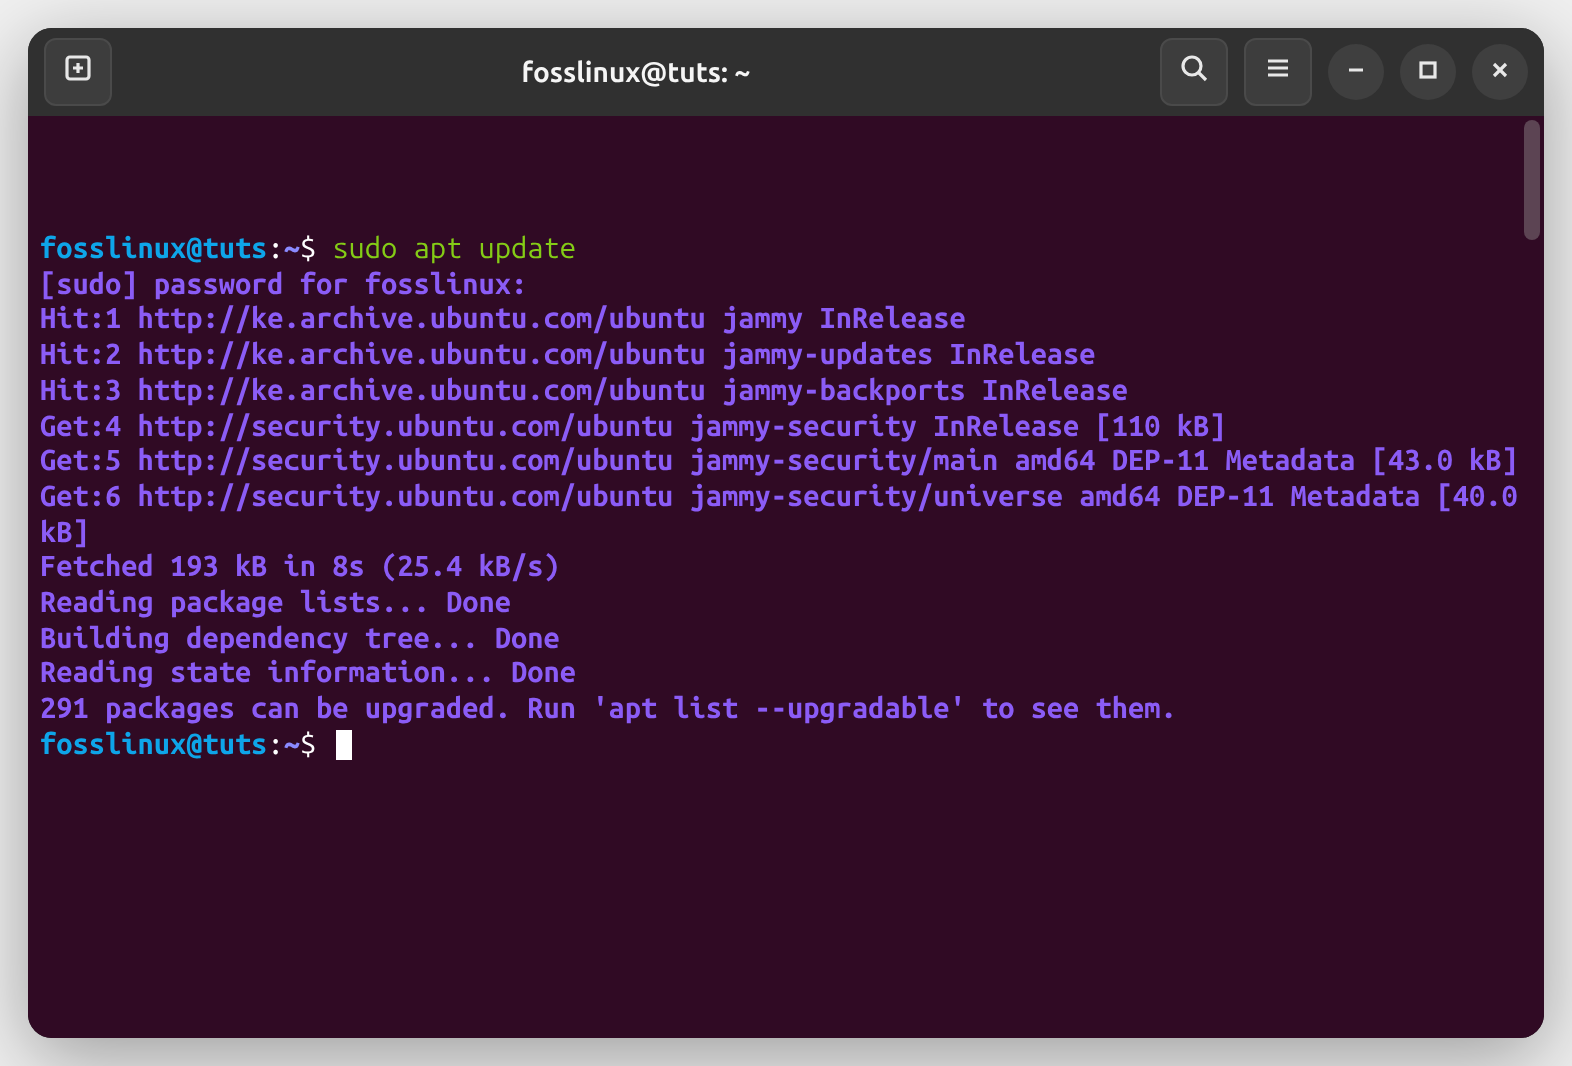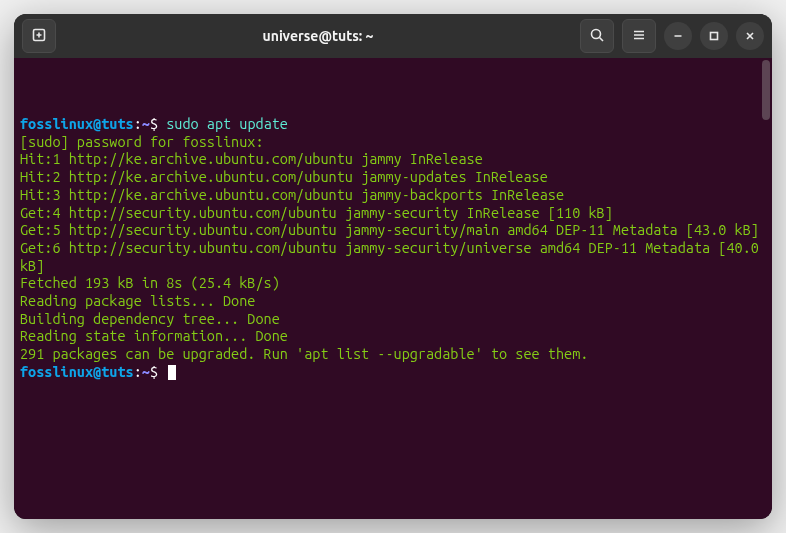--- a/index.html
+++ b/index.html
@@ -83,22 +83,22 @@
       position: absolute;
       top: 2px; right: 2px;
       width: 8px; height: 60px;
       background: #5c4453;
       border-radius: 4px;
     }
     .prompt-user { color: #0ea5e9; font-weight: bold; }
     .prompt-sep { color: #ffffff; }
     .prompt-path { color: #8a8aff; font-weight: bold; }
     .prompt-dollar { color: #ffffff; }
-    .cmd { color: #5eead4; }
-    .out { color: #84cc16; }
+    .cmd { color: #84cc16; }
+    .out { color: #8b5cf6; font-weight: bold; }
     .line { display: block; }
     .cursor {
       display: inline-block;
       width: 8px; height: 15px;
       background: #ffffff;
       vertical-align: text-bottom;
       margin-left: 2px;
     }
   </style>
 </head>
@@ -112,21 +112,21 @@
         <span>
           <svg viewBox="0 0 16 16" fill="none" stroke="currentColor" stroke-width="1.6">
             <rect x="2.5" y="2.5" width="11" height="11" rx="1.5"></rect>
             <line x1="8" y1="5.5" x2="8" y2="10.5"></line>
             <line x1="5.5" y1="8" x2="10.5" y2="8"></line>
           </svg>
         </span>
       </div>
     </div>
 
-    <div class="title-center">universe@tuts: ~</div>
+    <div class="title-center">fosslinux@tuts: ~</div>
 
     <div class="title-right">
       <div class="hb-btn">
         <span>
           <svg viewBox="0 0 16 16" fill="none" stroke="currentColor" stroke-width="1.6">
             <circle cx="7" cy="7" r="4.5"></circle>
             <line x1="10.5" y1="10.5" x2="14" y2="14"></line>
           </svg>
         </span>
       </div>

